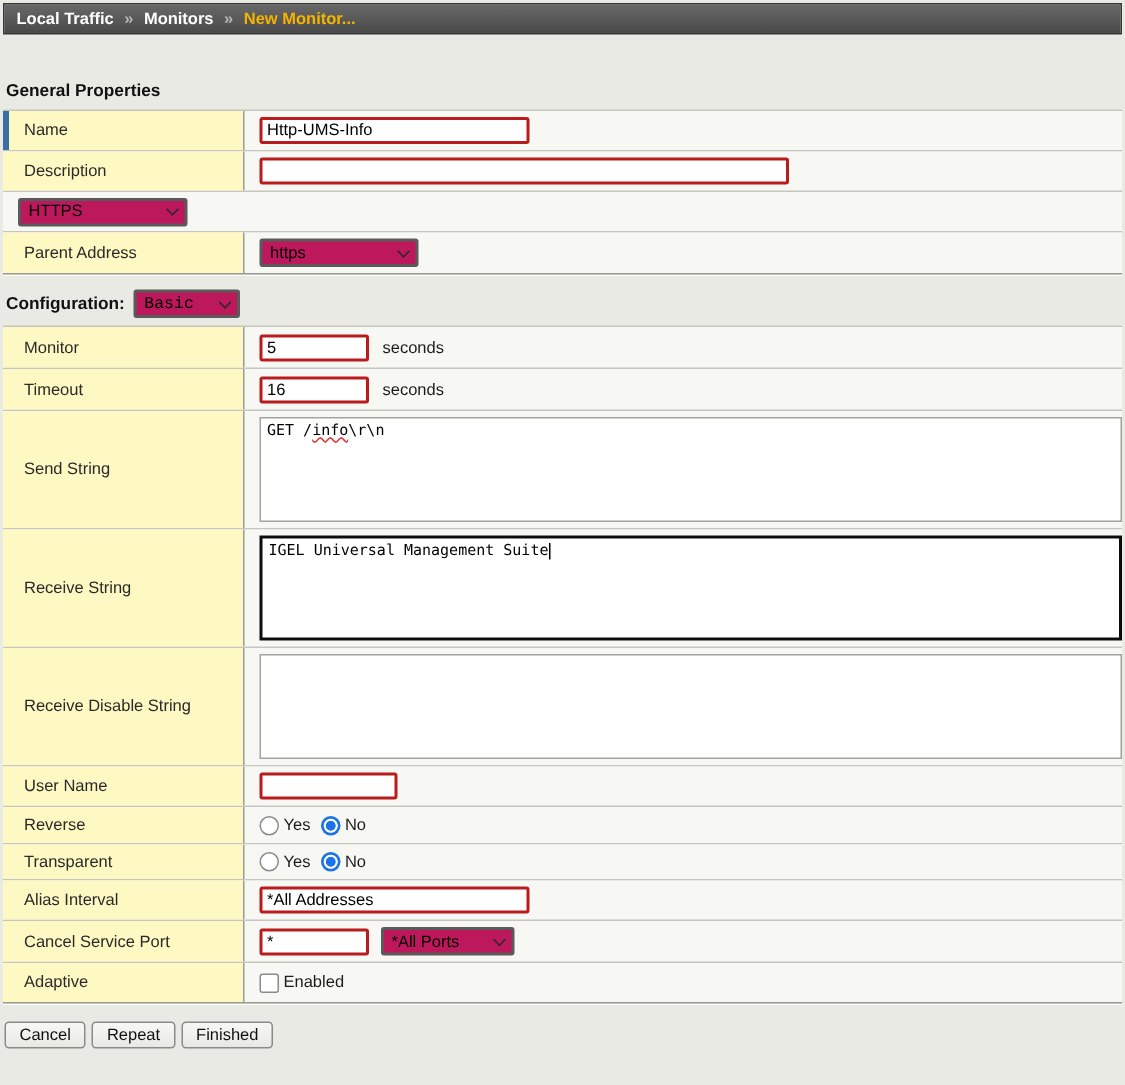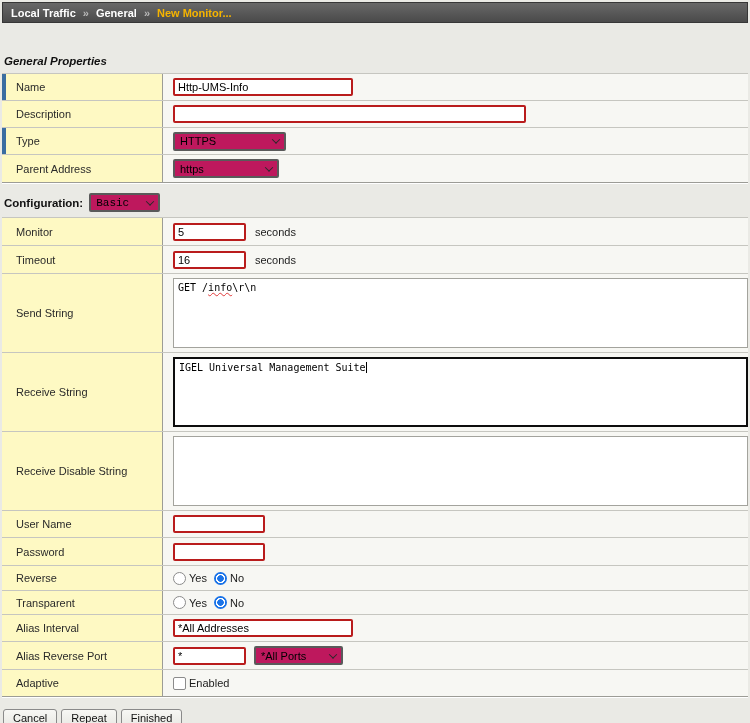--- a/index.html
+++ b/index.html
@@ -27,21 +27,20 @@
   .crumb { color: #ffffff; }
   .crumb-sep { color: #b9b9b9; margin: 0 7px; font-size: 11px; }
   .crumb-current { color: #f5b400; }
 
   
   .section-title {
     margin: 32px 0 0 4px;
     font-weight: bold;
     font-size: 11.5px;
     color: #111;
-    font-style: italic;
   }
 
   
   .ptable {
     margin: 6px 2px 0 2px;
     border-top: 1px solid #c6c6c0;
     border-bottom: 1px solid #9c9c96;
     box-shadow: 0 1px 0 #ffffff;
   }
   .prow {
@@ -191,42 +190,41 @@
     padding: 0 9px;
     cursor: pointer;
   }
 </style>
 </head>
 <body>
 
 <div class="topbar">
   <span class="crumb">Local Traffic</span>
   <span class="crumb-sep">»</span>
-  <span class="crumb">General</span>
+  <span class="crumb">Monitors</span>
   <span class="crumb-sep">»</span>
   <span class="crumb-current">New Monitor...</span>
 </div>
 
 <div class="section-title">General Properties</div>
 
 <div class="ptable">
   <div class="prow" style="height:27px">
     <div class="plabel req">Name</div>
     <div class="pvalue">
       <input class="txt w-name" type="text" value="Http-UMS-Info" style="">
     </div>
   </div>
   <div class="prow" style="height:27px">
     <div class="plabel">Description</div>
     <div class="pvalue">
       <input class="txt w-desc" type="text" value="" style="">
     </div>
   </div>
   <div class="prow" style="height:27px">
-    <div class="plabel req">Type</div>
     <div class="pvalue">
       <div class="fselect w-type">
         <span>HTTPS</span>
         <span class="chev"></span>
       </div>
     </div>
   </div>
   <div class="prow" style="height:27px">
     <div class="plabel">Parent Address</div>
     <div class="pvalue">
@@ -285,26 +283,20 @@
     </div>
   </div>
 
   <div class="prow" style="height:27px">
     <div class="plabel">User Name</div>
     <div class="pvalue">
       <input class="txt w-user" type="text" value="" style="">
     </div>
   </div>
 
-  <div class="prow" style="height:28px">
-    <div class="plabel">Password</div>
-    <div class="pvalue">
-      <input class="txt w-user" type="password" value="" style="">
-    </div>
-  </div>
 
   <div class="prow" style="height:25px">
     <div class="plabel">Reverse</div>
     <div class="pvalue">
       <div class="choice">
         <span class="radio"></span>
         <span class="choice-label">Yes</span>
         <span class="radio checked"></span>
         <span class="choice-label">No</span>
       </div>
@@ -324,21 +316,21 @@
   </div>
 
   <div class="prow" style="height:27px">
     <div class="plabel">Alias Interval</div>
     <div class="pvalue">
       <input class="txt w-name" type="text" value="*All Addresses" style="">
     </div>
   </div>
 
   <div class="prow" style="height:28px">
-    <div class="plabel">Alias Reverse Port</div>
+    <div class="plabel">Cancel Service Port</div>
     <div class="pvalue">
       <input class="txt w-small" type="text" value="*" style="">
       <div class="fselect w-ports" style="margin-left:8px">
         <span>*All Ports</span>
         <span class="chev"></span>
       </div>
     </div>
   </div>
 
   <div class="prow" style="height:26px">

